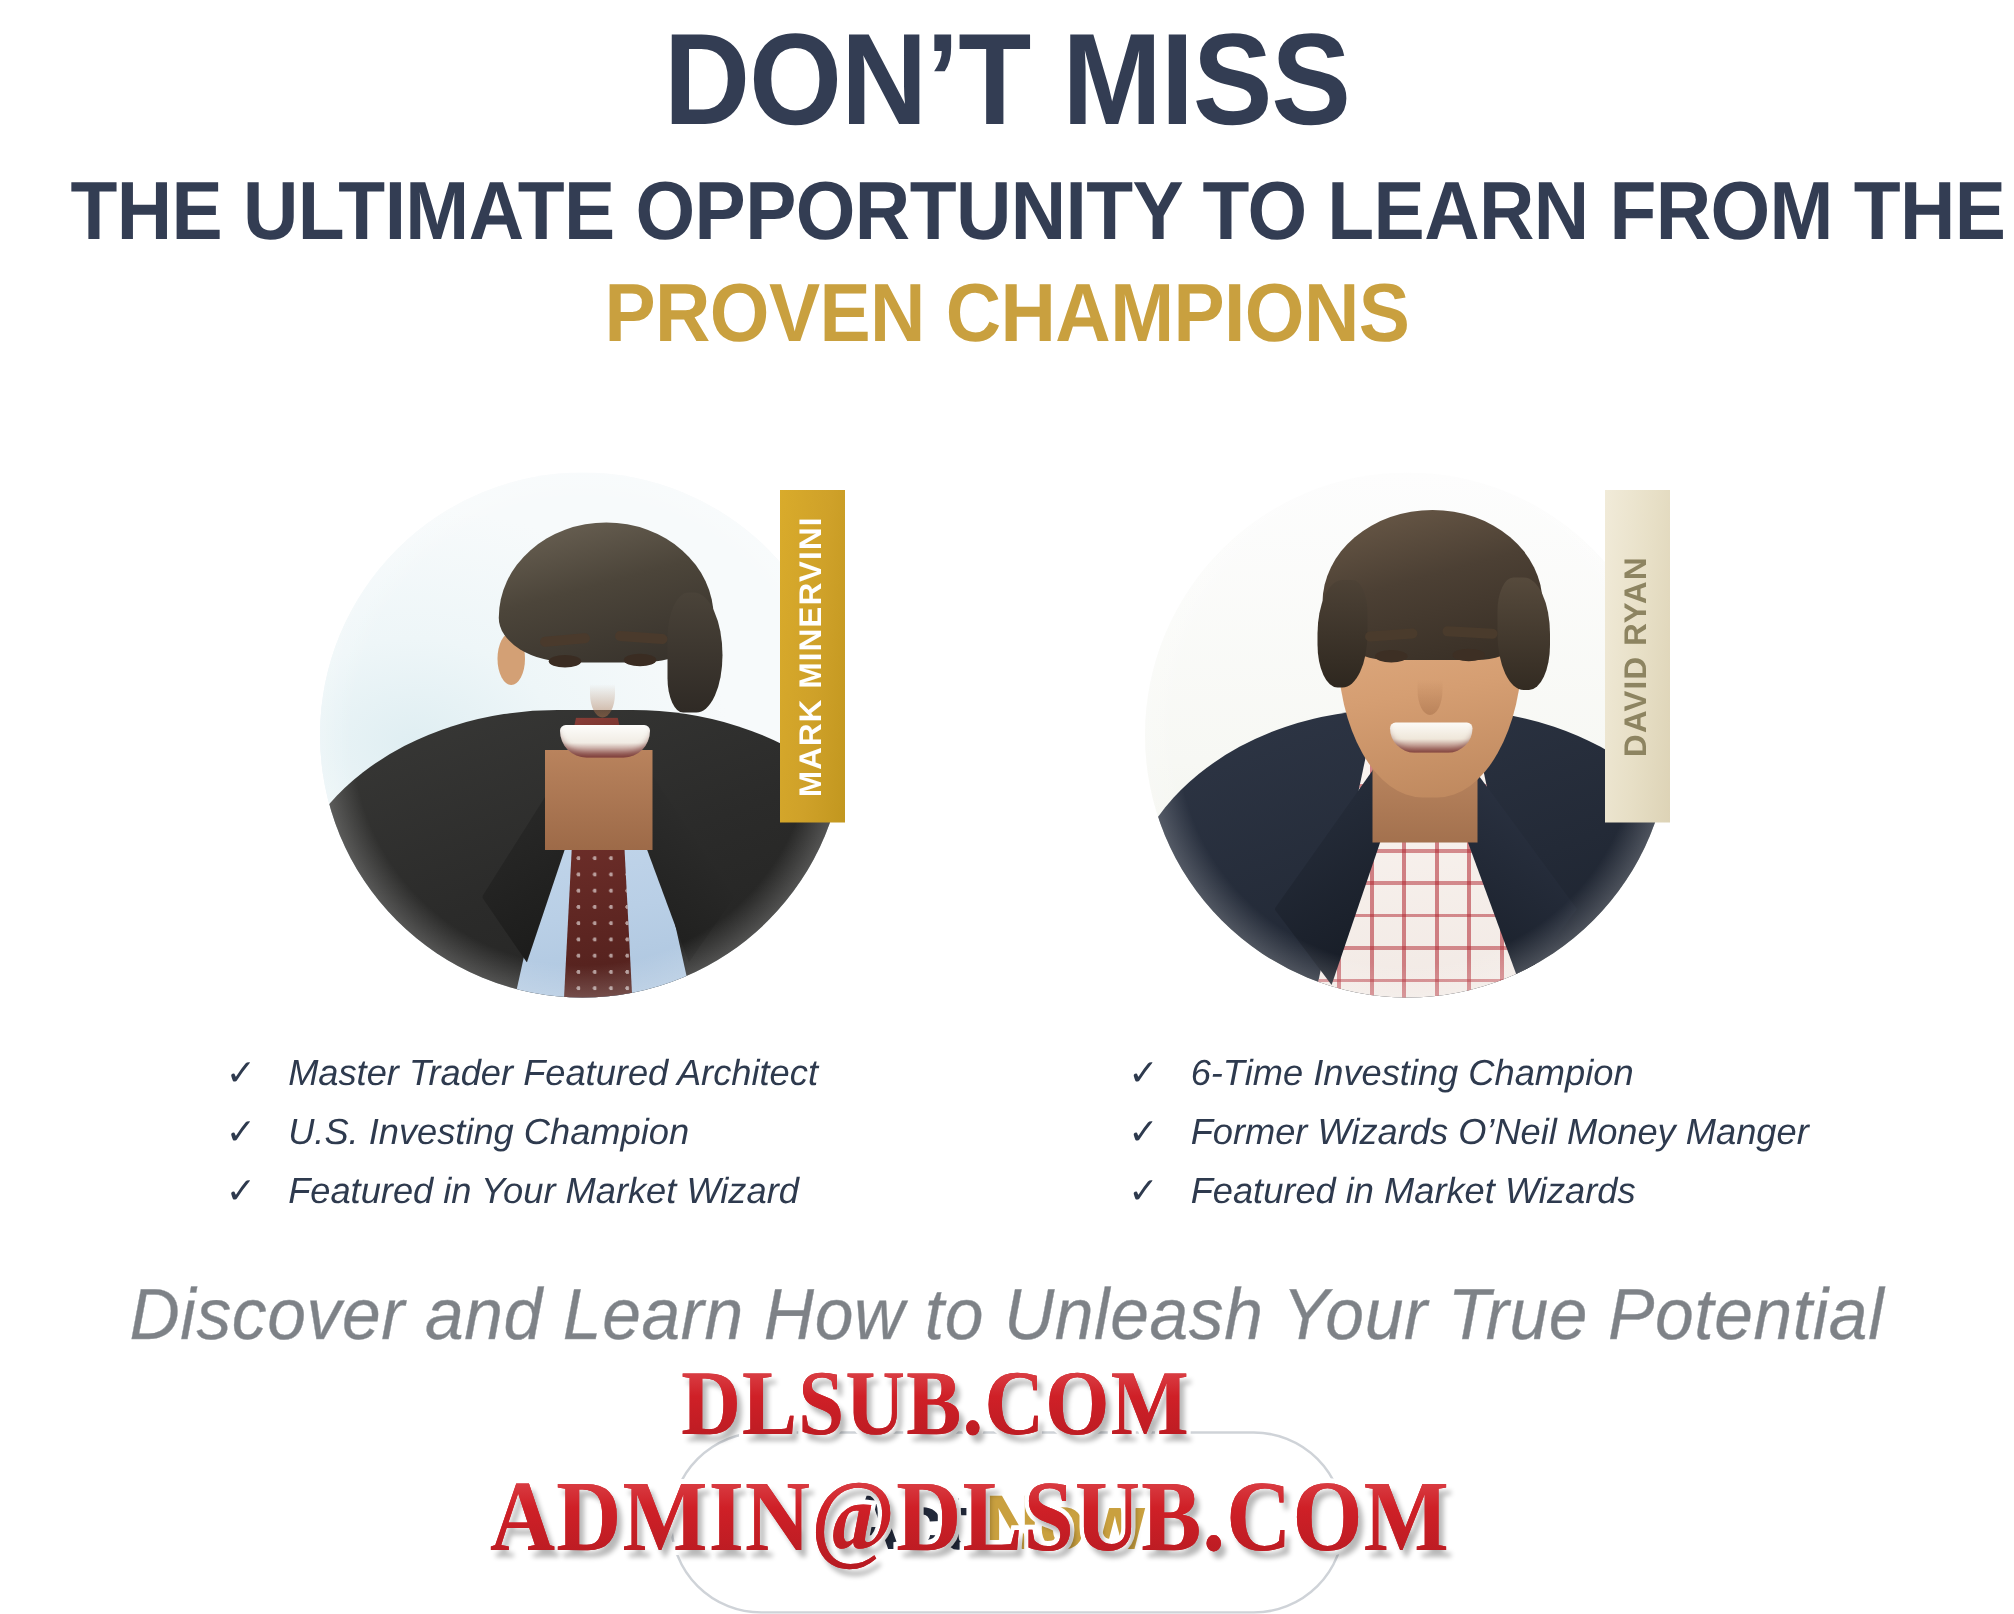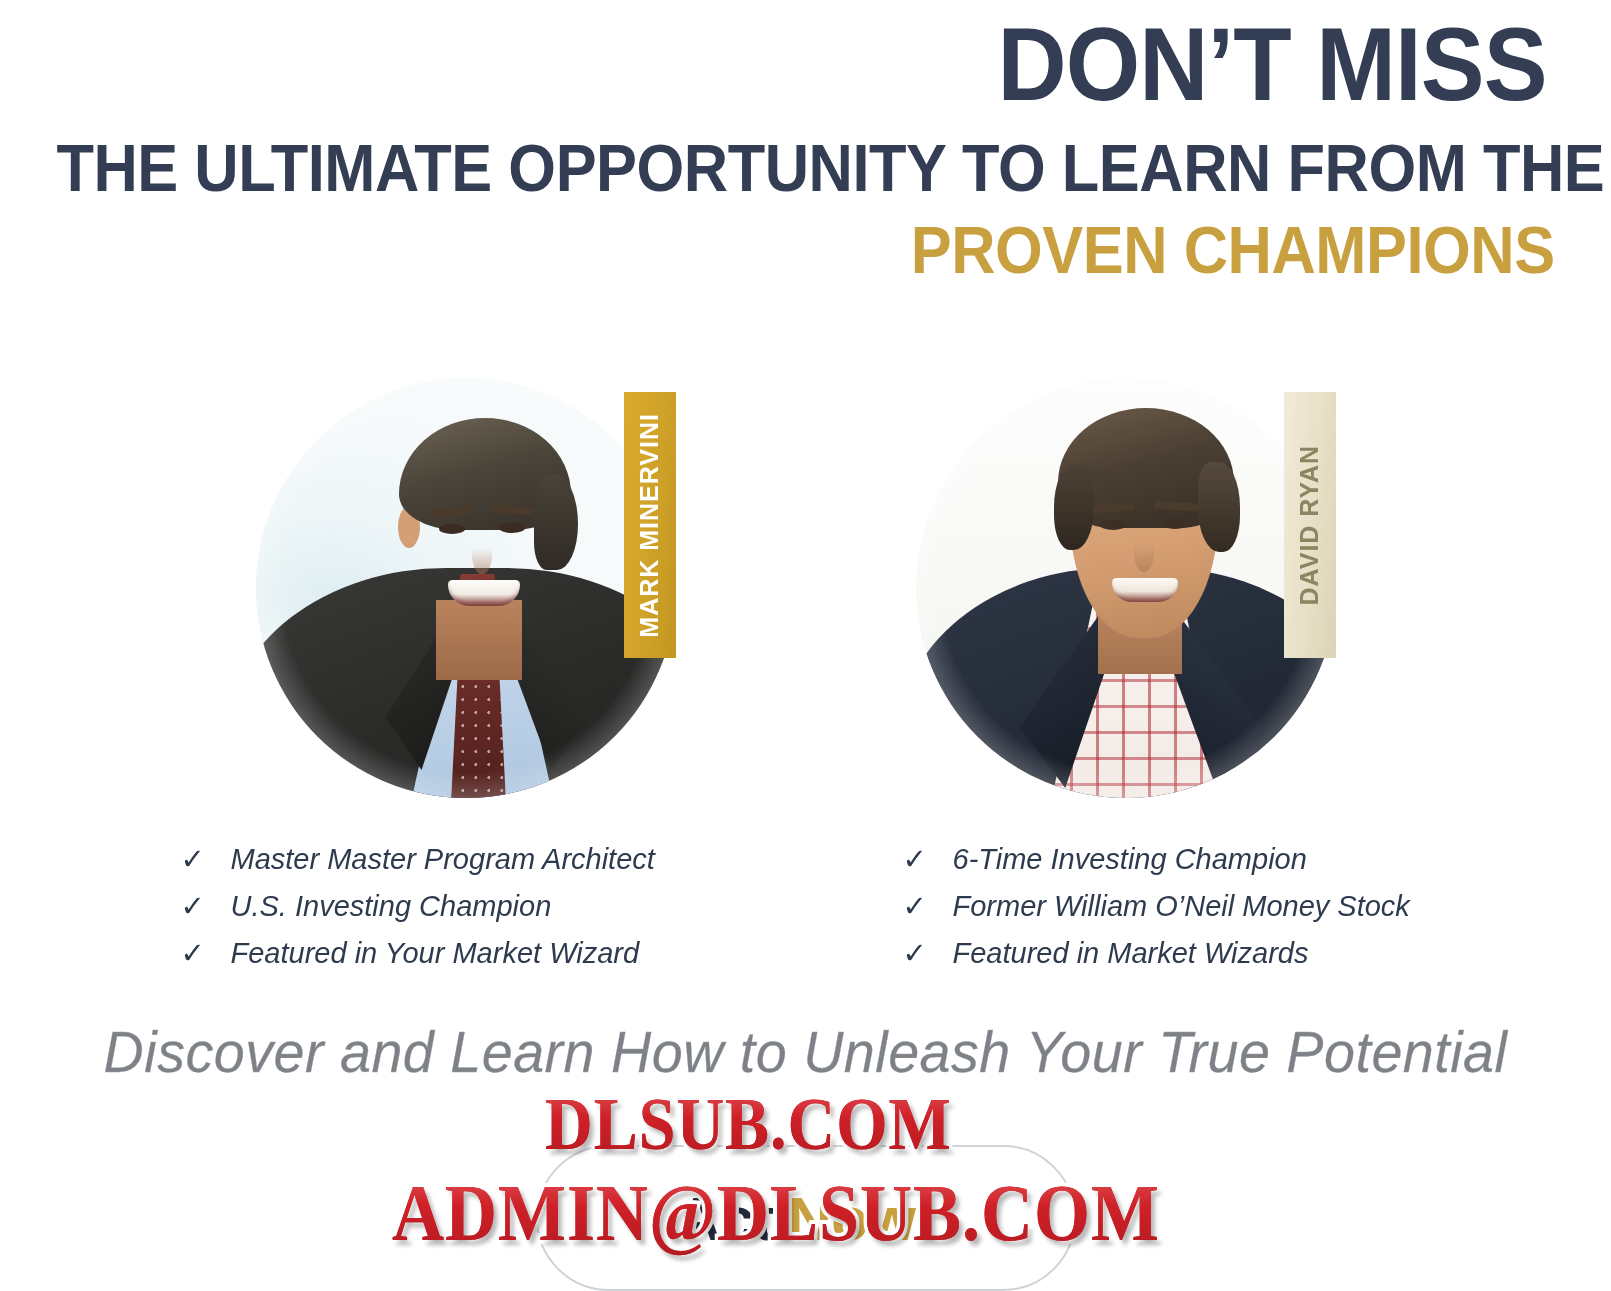--- a/index.html
+++ b/index.html
@@ -16,21 +16,21 @@
     font-family: "Liberation Sans", sans-serif;
     -webkit-font-smoothing: antialiased;
   }
 
   
   .headline-block {
     position: absolute;
     top: 0;
     left: 0;
     width: 1611px;
-    text-align: right;
+    text-align: center;
     padding-top: 8px;
   }
 
   .headline-1 {
     font-family: "Liberation Sans", sans-serif;
     font-weight: bold;
     font-size: 104px;
     line-height: 112px;
     letter-spacing: -1px;
     color: #333d53;
@@ -544,40 +544,40 @@
     </div>
   </div>
 
 </div>
 
 <div class="bullets-row">
 
   <div class="bullet-col col-left">
     <div class="bullet-item">
       <span class="bullet-check">✓</span>
-      <span class="bullet-text">Master Master Program Architect</span>
+      <span class="bullet-text">Master Trader Featured Architect</span>
     </div>
     <div class="bullet-item">
       <span class="bullet-check">✓</span>
       <span class="bullet-text">U.S. Investing Champion</span>
     </div>
     <div class="bullet-item">
       <span class="bullet-check">✓</span>
       <span class="bullet-text">Featured in Your Market Wizard</span>
     </div>
   </div>
 
   <div class="bullet-col col-right">
     <div class="bullet-item">
       <span class="bullet-check">✓</span>
       <span class="bullet-text">6-Time Investing Champion</span>
     </div>
     <div class="bullet-item">
       <span class="bullet-check">✓</span>
-      <span class="bullet-text">Former William O’Neil Money Stock</span>
+      <span class="bullet-text">Former Wizards O’Neil Money Manger</span>
     </div>
     <div class="bullet-item">
       <span class="bullet-check">✓</span>
       <span class="bullet-text">Featured in Market Wizards</span>
     </div>
   </div>
 
 </div>
 
 <div class="tagline">Discover and Learn How to Unleash Your True Potential</div>

